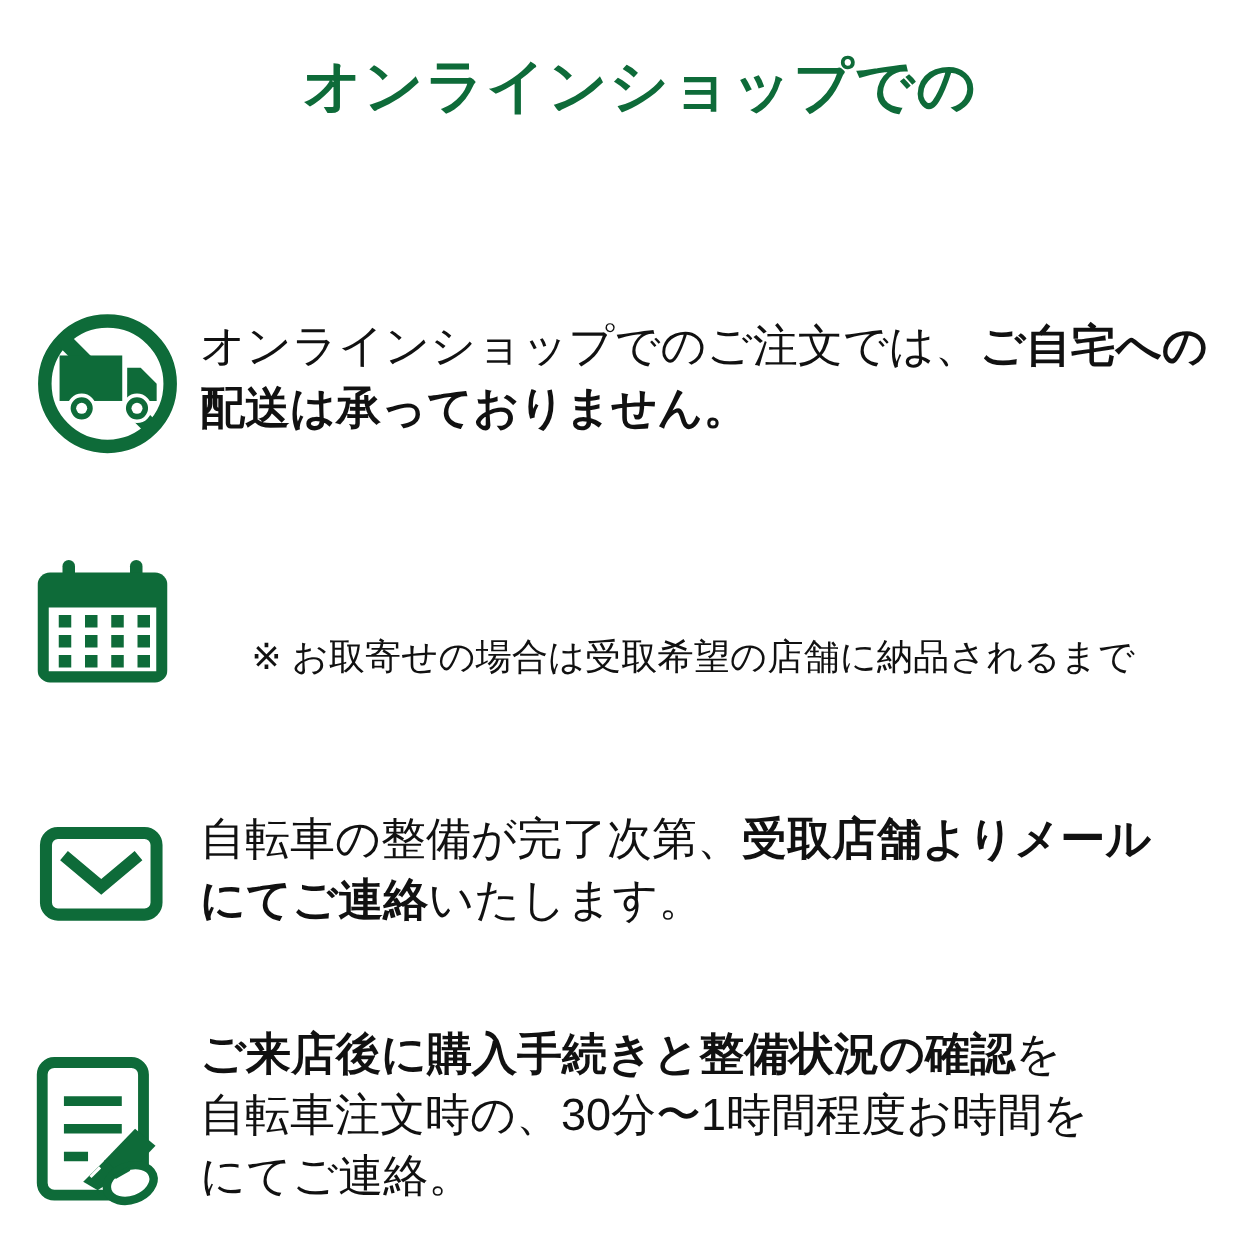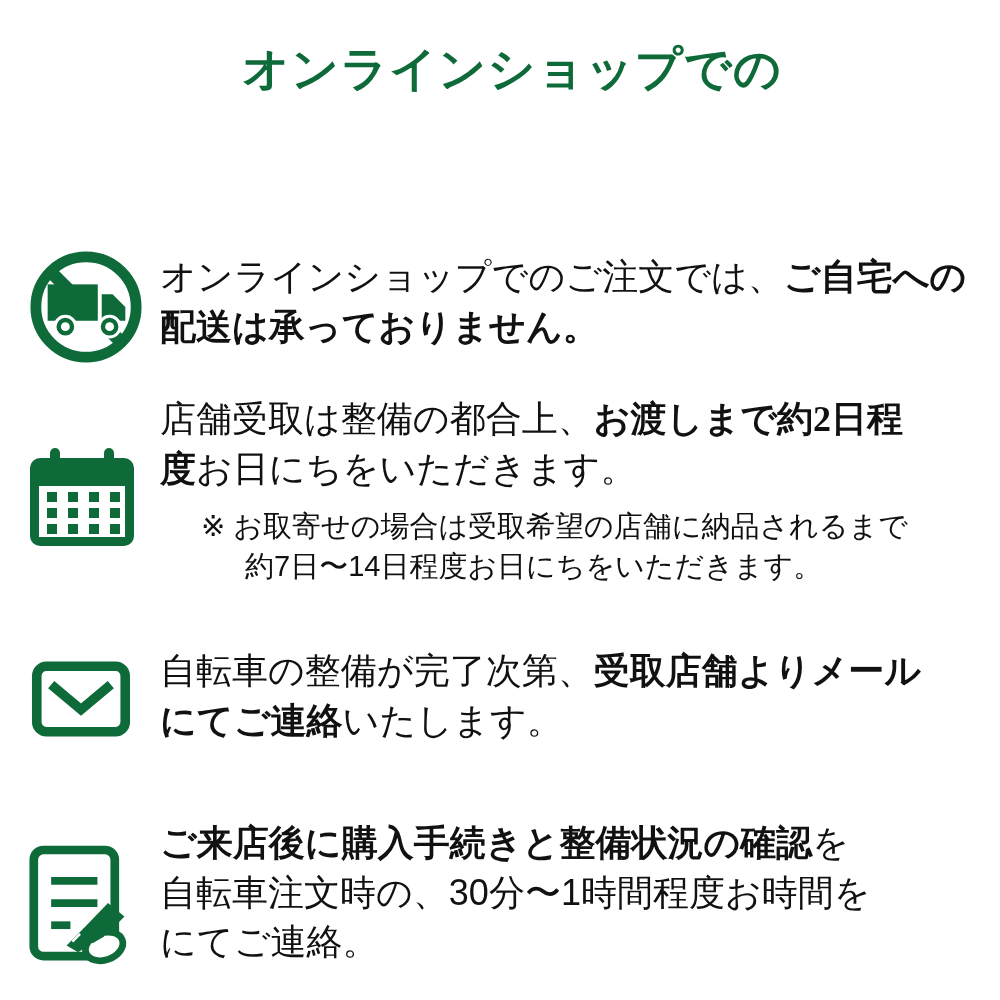--- a/index.html
+++ b/index.html
@@ -9,21 +9,21 @@
   }
   .title{
     position:absolute;top:40px;left:12px;width:1000px;text-align:center;
     color:#0e6b39;font-weight:700;font-size:47px;line-height:57px;letter-spacing:1px;
   }
   .icon{position:absolute;}
   .body-text{
     position:absolute;left:160px;width:832px;
     font-size:36px;line-height:49px;font-weight:400;color:#111;
   }
-  .body-text b{font-weight:700;font-family:Liberation Serif, serif;}
+  .body-text b{font-weight:700;}
   .note-text{
     position:absolute;left:160px;width:832px;box-sizing:border-box;
     font-size:29px;line-height:40px;color:#111;
     padding-left:44px;text-indent:-44px;margin-left:41px;
   }
   svg{display:block;}
   .g-fill{fill:#0e6b39;}
   .g-stroke{stroke:#0e6b39;fill:none;}
   .w-fill{fill:#ffffff;}
 </style>
@@ -69,27 +69,22 @@
           <rect x="38" y="60" width="10" height="10"></rect>
           <rect x="59" y="60" width="10" height="10"></rect>
           <rect x="80" y="60" width="10" height="10"></rect>
         <rect x="17" y="76" width="10" height="10"></rect>
           <rect x="38" y="76" width="10" height="10"></rect>
           <rect x="59" y="76" width="10" height="10"></rect>
           <rect x="80" y="76" width="10" height="10"></rect>
       </g>
     </svg>
   </div>
-  <div class="body-text" style="top:394px;">
-    <span>店舗受取は整備の都合上、</span><b>お渡しまで約2日程</b><br>
-    <b>度</b><span>お日にちをいただきます。</span>
-  </div>
   <div class="note-text" style="top:506px;">
     <span>※ お取寄せの場合は受取希望の店舗に納品されるまで</span><br>
-    <span>約7日〜14日程度お日にちをいただきます。</span>
   </div>
 
   <div class="icon" style="left:31px;top:660px;">
     <svg width="100" height="78" viewBox="0 0 104 80">
       <rect x="6" y="6" width="92" height="68" rx="10" class="g-stroke" stroke-width="10"></rect>
       <polyline points="21,25 52,51 83,25" class="g-stroke" stroke-width="10" stroke-linejoin="miter"></polyline>
     </svg>
   </div>
   <div class="body-text" style="top:646px;">
     <span>自転車の整備が完了次第、</span><b>受取店舗よりメール</b><br>

